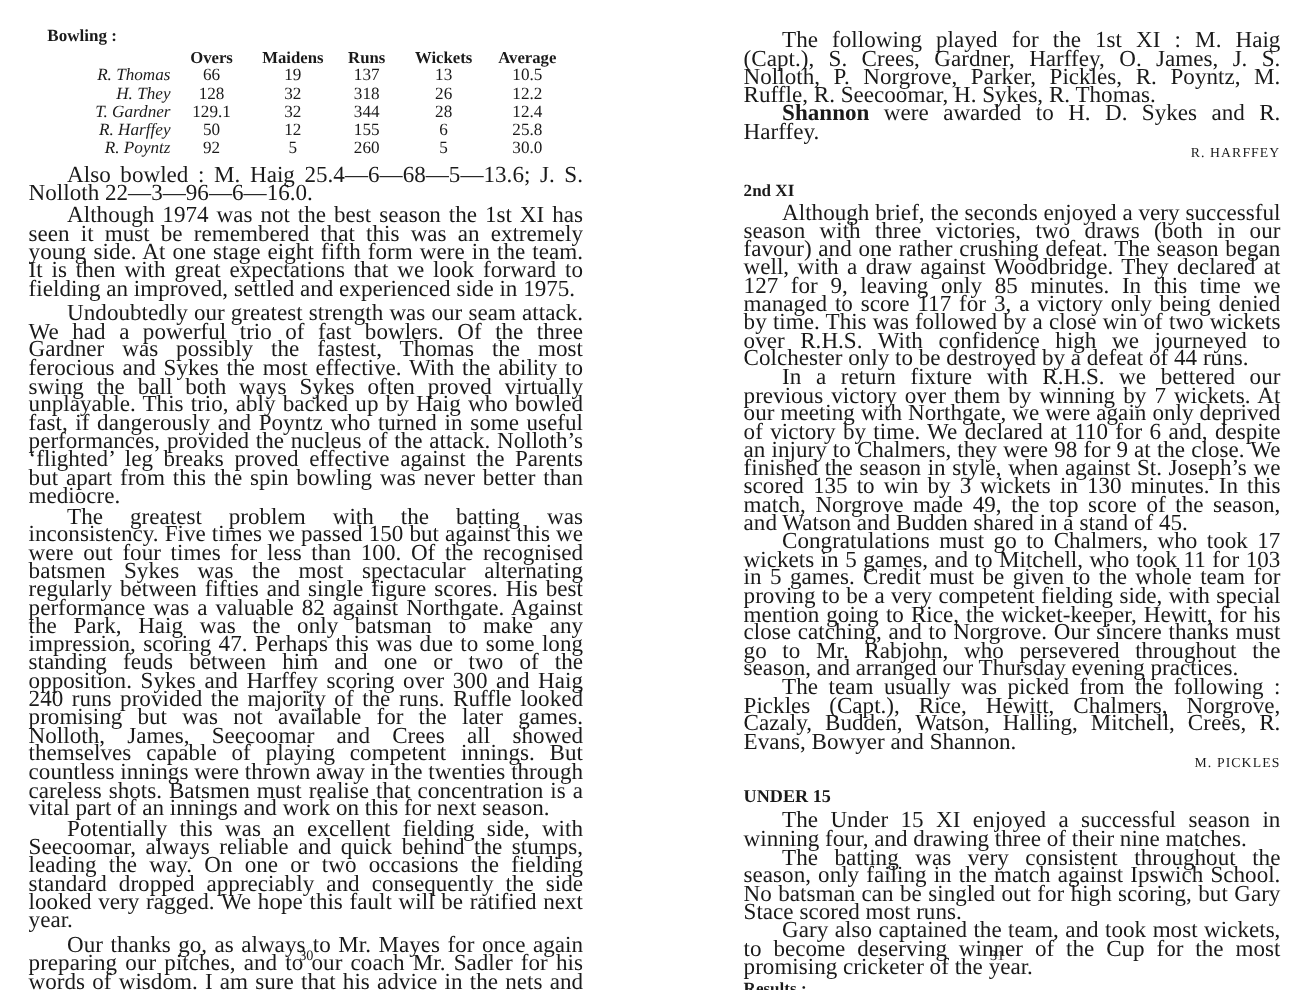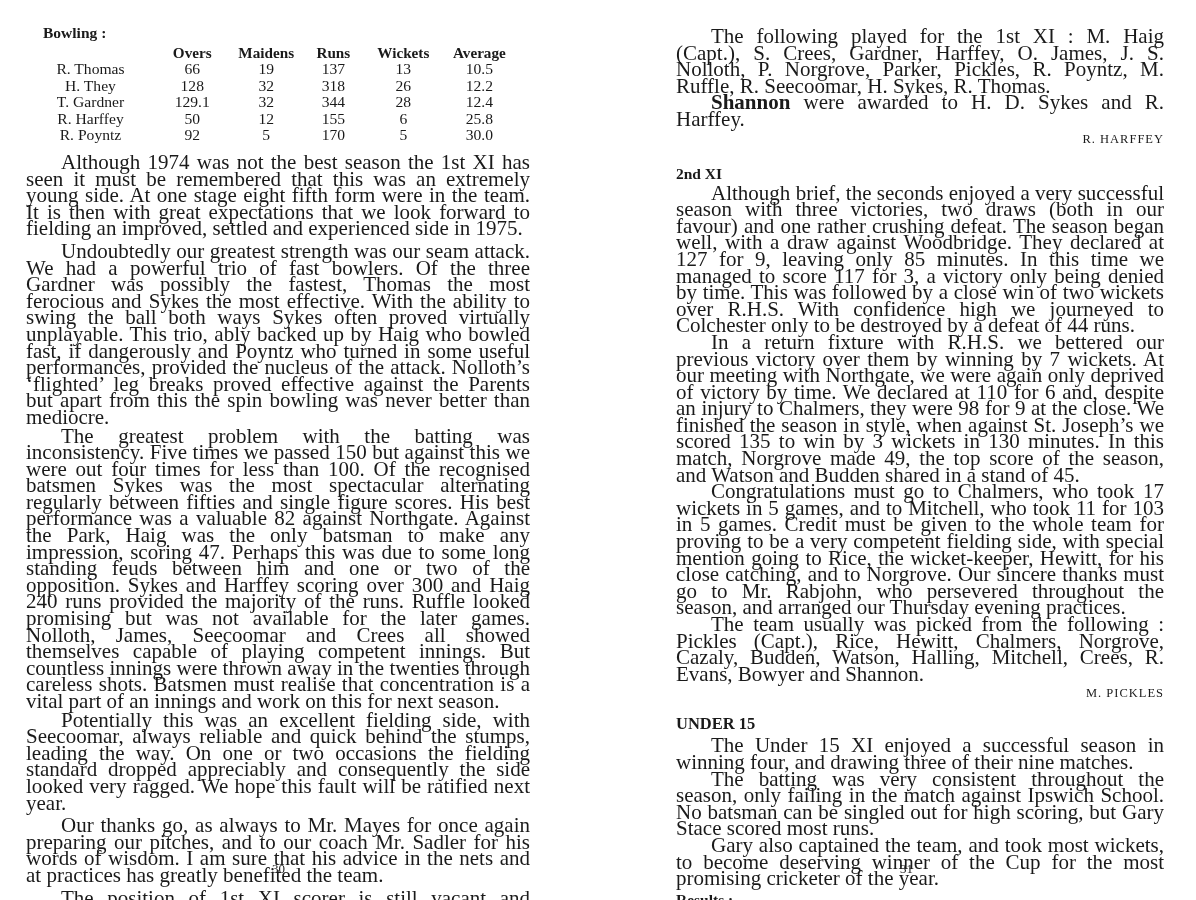--- a/index.html
+++ b/index.html
@@ -22,21 +22,21 @@
     .sig {
       text-align: right; font-size: 12.5px; letter-spacing: 1px;
       margin-top: 3px; line-height: 16px;
     }
     .pageno { position: absolute; top: 861px; font-size: 13px; }
 
     
     table.bowling { border-collapse: collapse; font-size: 15.6px; line-height: 16.4px; }
     table.bowling th { font-weight: bold; text-align: center; padding: 0; font-size: 15.2px; }
     table.bowling td { padding: 0; text-align: center; }
-    table.bowling td.name { text-align: center; width: 132px; }
+    table.bowling td.name { text-align: right; width: 132px; font-style: italic; }
     table.bowling .c-overs { width: 76px; }
     table.bowling .c-maid { width: 74px; }
     table.bowling .c-runs { width: 62px; }
     table.bowling .c-wk { width: 80px; }
     table.bowling .c-avg { width: 74px; }
 
     .results-row { font-size: 15.6px; line-height: 16.4px; display: flex; }
     .results-row .v { width: 29px; }
     .results-sub { font-size: 15.6px; line-height: 16.4px; padding-left: 50px; }
     b.inline { font-weight: bold; }
@@ -88,28 +88,29 @@
         <td>50</td>
         <td>12</td>
         <td>155</td>
         <td>6</td>
         <td>25.8</td>
       </tr>
       <tr>
         <td class="name">R. Poyntz</td>
         <td>92</td>
         <td>5</td>
-        <td>170</td>
+        <td>260</td>
         <td>5</td>
         <td>30.0</td>
       </tr>
     </tbody>
   </table>
 
   <div style="position:absolute; top:150px; left:-14px; width:504px;">
+    <p class="body">Also bowled : M. Haig 25.4—6—68—5—13.6; J. S. Nolloth 22—3—96—6—16.0.</p>
     <p class="body gap" style="margin-top:4px;">Although 1974 was not the best season the 1st XI has seen it must be remembered that this was an extremely young side. At one stage eight fifth form were in the team. It is then with great expectations that we look forward to fielding an improved, settled and experienced side in 1975.</p>
     <p class="body gap">Undoubtedly our greatest strength was our seam attack. We had a powerful trio of fast bowlers. Of the three Gardner was possibly the fastest, Thomas the most ferocious and Sykes the most effective. With the ability to swing the ball both ways Sykes often proved virtually unplayable. This trio, ably backed up by Haig who bowled fast, if dangerously and Poyntz who turned in some useful performances, provided the nucleus of the attack. Nolloth’s ‘flighted’ leg breaks proved effective against the Parents but apart from this the spin bowling was never better than mediocre.</p>
     <p class="body" style="margin-top:2px;">The greatest problem with the batting was inconsistency. Five times we passed 150 but against this we were out four times for less than 100. Of the recognised batsmen Sykes was the most spectacular alternating regularly between fifties and single figure scores. His best performance was a valuable 82 against Northgate. Against the Park, Haig was the only batsman to make any impression, scoring 47. Perhaps this was due to some long standing feuds between him and one or two of the opposition. Sykes and Harffey scoring over 300 and Haig 240 runs provided the majority of the runs. Ruffle looked promising but was not available for the later games. Nolloth, James, Seecoomar and Crees all showed themselves capable of playing competent innings. But countless innings were thrown away in the twenties through careless shots. Batsmen must realise that concentration is a vital part of an innings and work on this for next season.</p>
     <p class="body" style="margin-top:2px;">Potentially this was an excellent fielding side, with Seecoomar, always reliable and quick behind the stumps, leading the way. On one or two occasions the fielding standard dropped appreciably and consequently the side looked very ragged. We hope this fault will be ratified next year.</p>
     <p class="body gap">Our thanks go, as always to Mr. Mayes for once again preparing our pitches, and to our coach Mr. Sadler for his words of wisdom. I am sure that his advice in the nets and at practices has greatly benefited the team.</p>
     <p class="body gap">The position of 1st XI scorer is still vacant and applicants should see Mr. Sadler or myself.</p>
   </div>
 
   <div class="pageno" style="left:232px;">30</div>
 </div>

